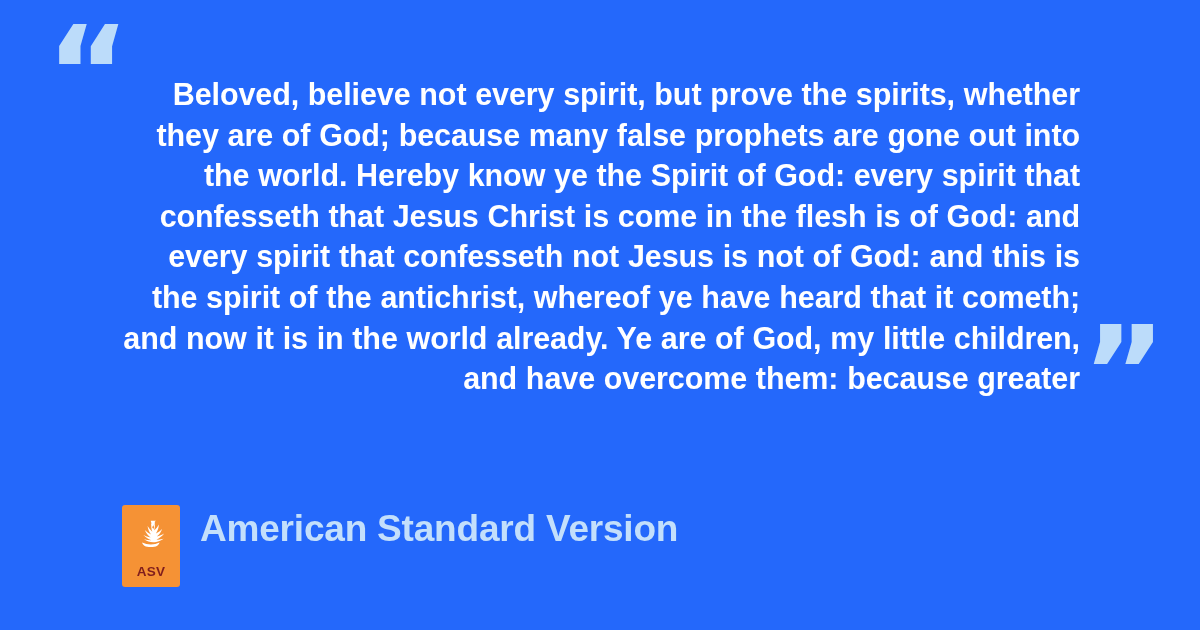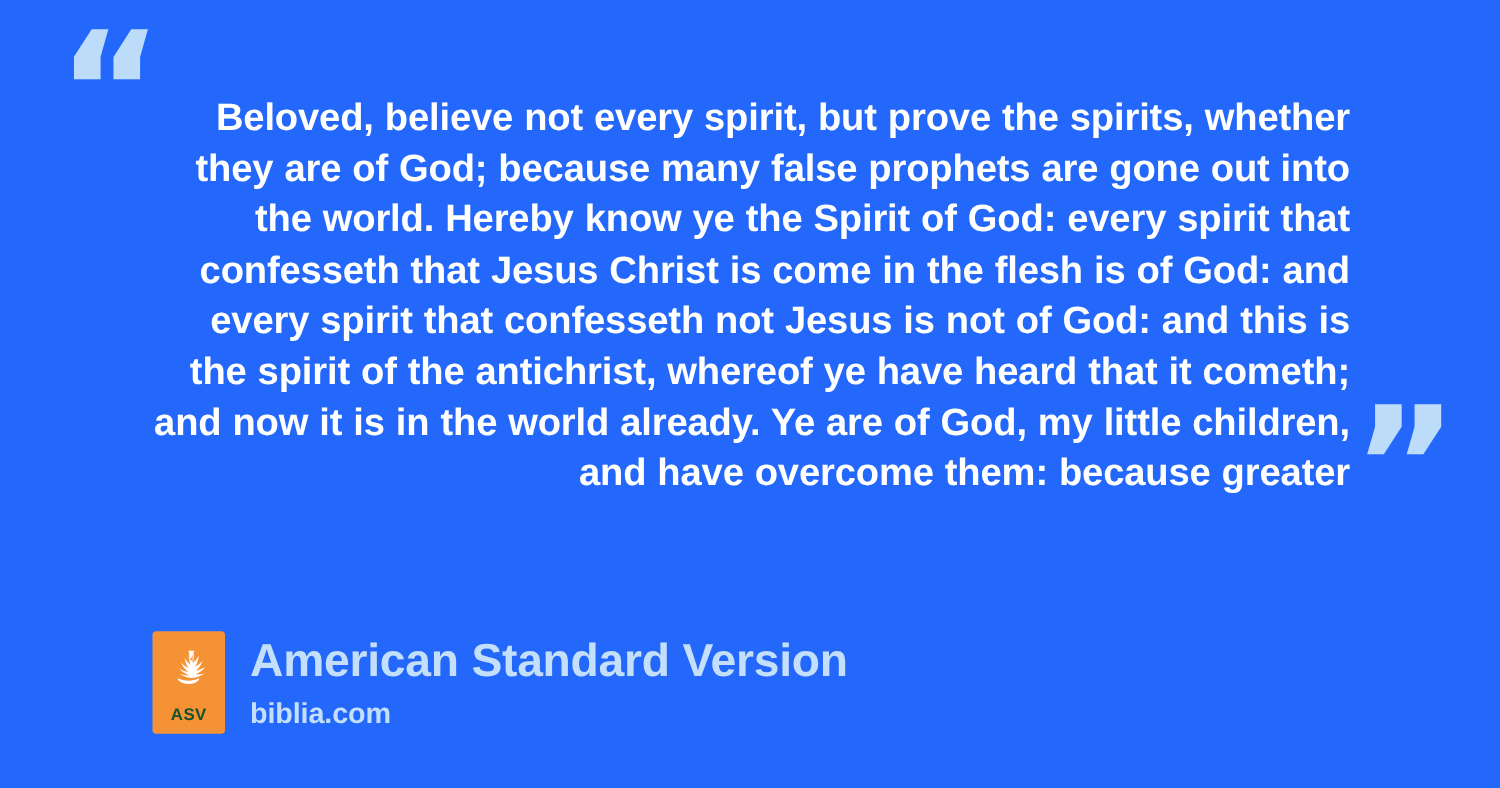--- a/index.html
+++ b/index.html
@@ -83,30 +83,30 @@
     width: 38px;
     height: 38px;
     display: block;
   }
   .logo-abbr {
     position: absolute;
     bottom: 9px;
     left: 0;
     right: 0;
     text-align: center;
-    color: #14532d;
+    color: #7f1d1d;
     font-size: 13.5px;
     font-weight: 700;
     letter-spacing: 0.3px;
     line-height: 1;
   }
   .footer-text {
     margin-left: 20px;
     display: flex;
-    flex-direction: column;
+    flex-direction: row;
     justify-content: flex-start;
     padding-top: 2px;
   }
   .version-title {
     color: #c3dffb;
     font-size: 37px;
     font-weight: 700;
     line-height: 44px;
     letter-spacing: -0.2px;
     white-space: nowrap;
@@ -139,18 +139,17 @@
         <g fill="#ffffff">
           <path d="M31.5 9.5c1.6 4.6 2.2 9.1 2.0 13.6 2.4-3.6 4.0-7.4 4.9-11.5 0.9 5.1 0.5 9.9-1.0 14.6 3.2-2.9 5.8-6.2 7.9-10.0-0.3 5.5-2.0 10.4-4.9 14.9 4.0-2.0 7.4-4.7 10.5-8.1-1.9 5.4-5.0 9.8-9.2 13.4 4.5-0.9 8.6-2.6 12.5-5.1-3.6 4.6-8.0 7.9-13.1 10.1 4.2 0.3 8.2-0.1 12.2-1.2-4.5 3.2-9.4 5.0-14.7 5.7l-1.1 0.1-1.8-0.0c-5.6-0.3-10.8-2.0-15.5-5.3 4.0 1.4 8.1 2.0 12.3 1.9-5.2-1.9-9.7-4.9-13.5-9.2 3.9 2.3 8.0 3.9 12.4 4.6-4.3-3.3-7.6-7.5-9.9-12.6 3.1 3.2 6.6 5.7 10.5 7.5-3.1-4.3-5.1-9.0-5.8-14.2 2.2 3.6 4.8 6.7 8.0 9.3-1.8-4.5-2.5-9.2-2.0-14.1 1.1 3.9 2.8 7.5 5.2 10.8-0.5-4.6-0.1-9.1 1.1-13.6 0.0 0.0 1.0-1.6 2.0-1.6z"></path>
           <path d="M17.0 46.5c4.6 2.2 9.5 3.3 14.7 3.3 5.2 0 10.1-1.1 14.7-3.3-0.6 2.2-1.9 3.9-3.9 5.1-2.8 1.7-6.4 2.5-10.8 2.5-4.4 0-8.0-0.8-10.8-2.5-2.0-1.2-3.3-2.9-3.9-5.1z"></path>
         </g>
       </svg>
       <div class="logo-abbr">ASV</div>
     </div>
 
     <div class="footer-text">
       <div class="version-title">American Standard Version</div>
-      <div class="site-url">biblia.com</div>
     </div>
 
   </div>
 
 </div>
 
 </body></html>

